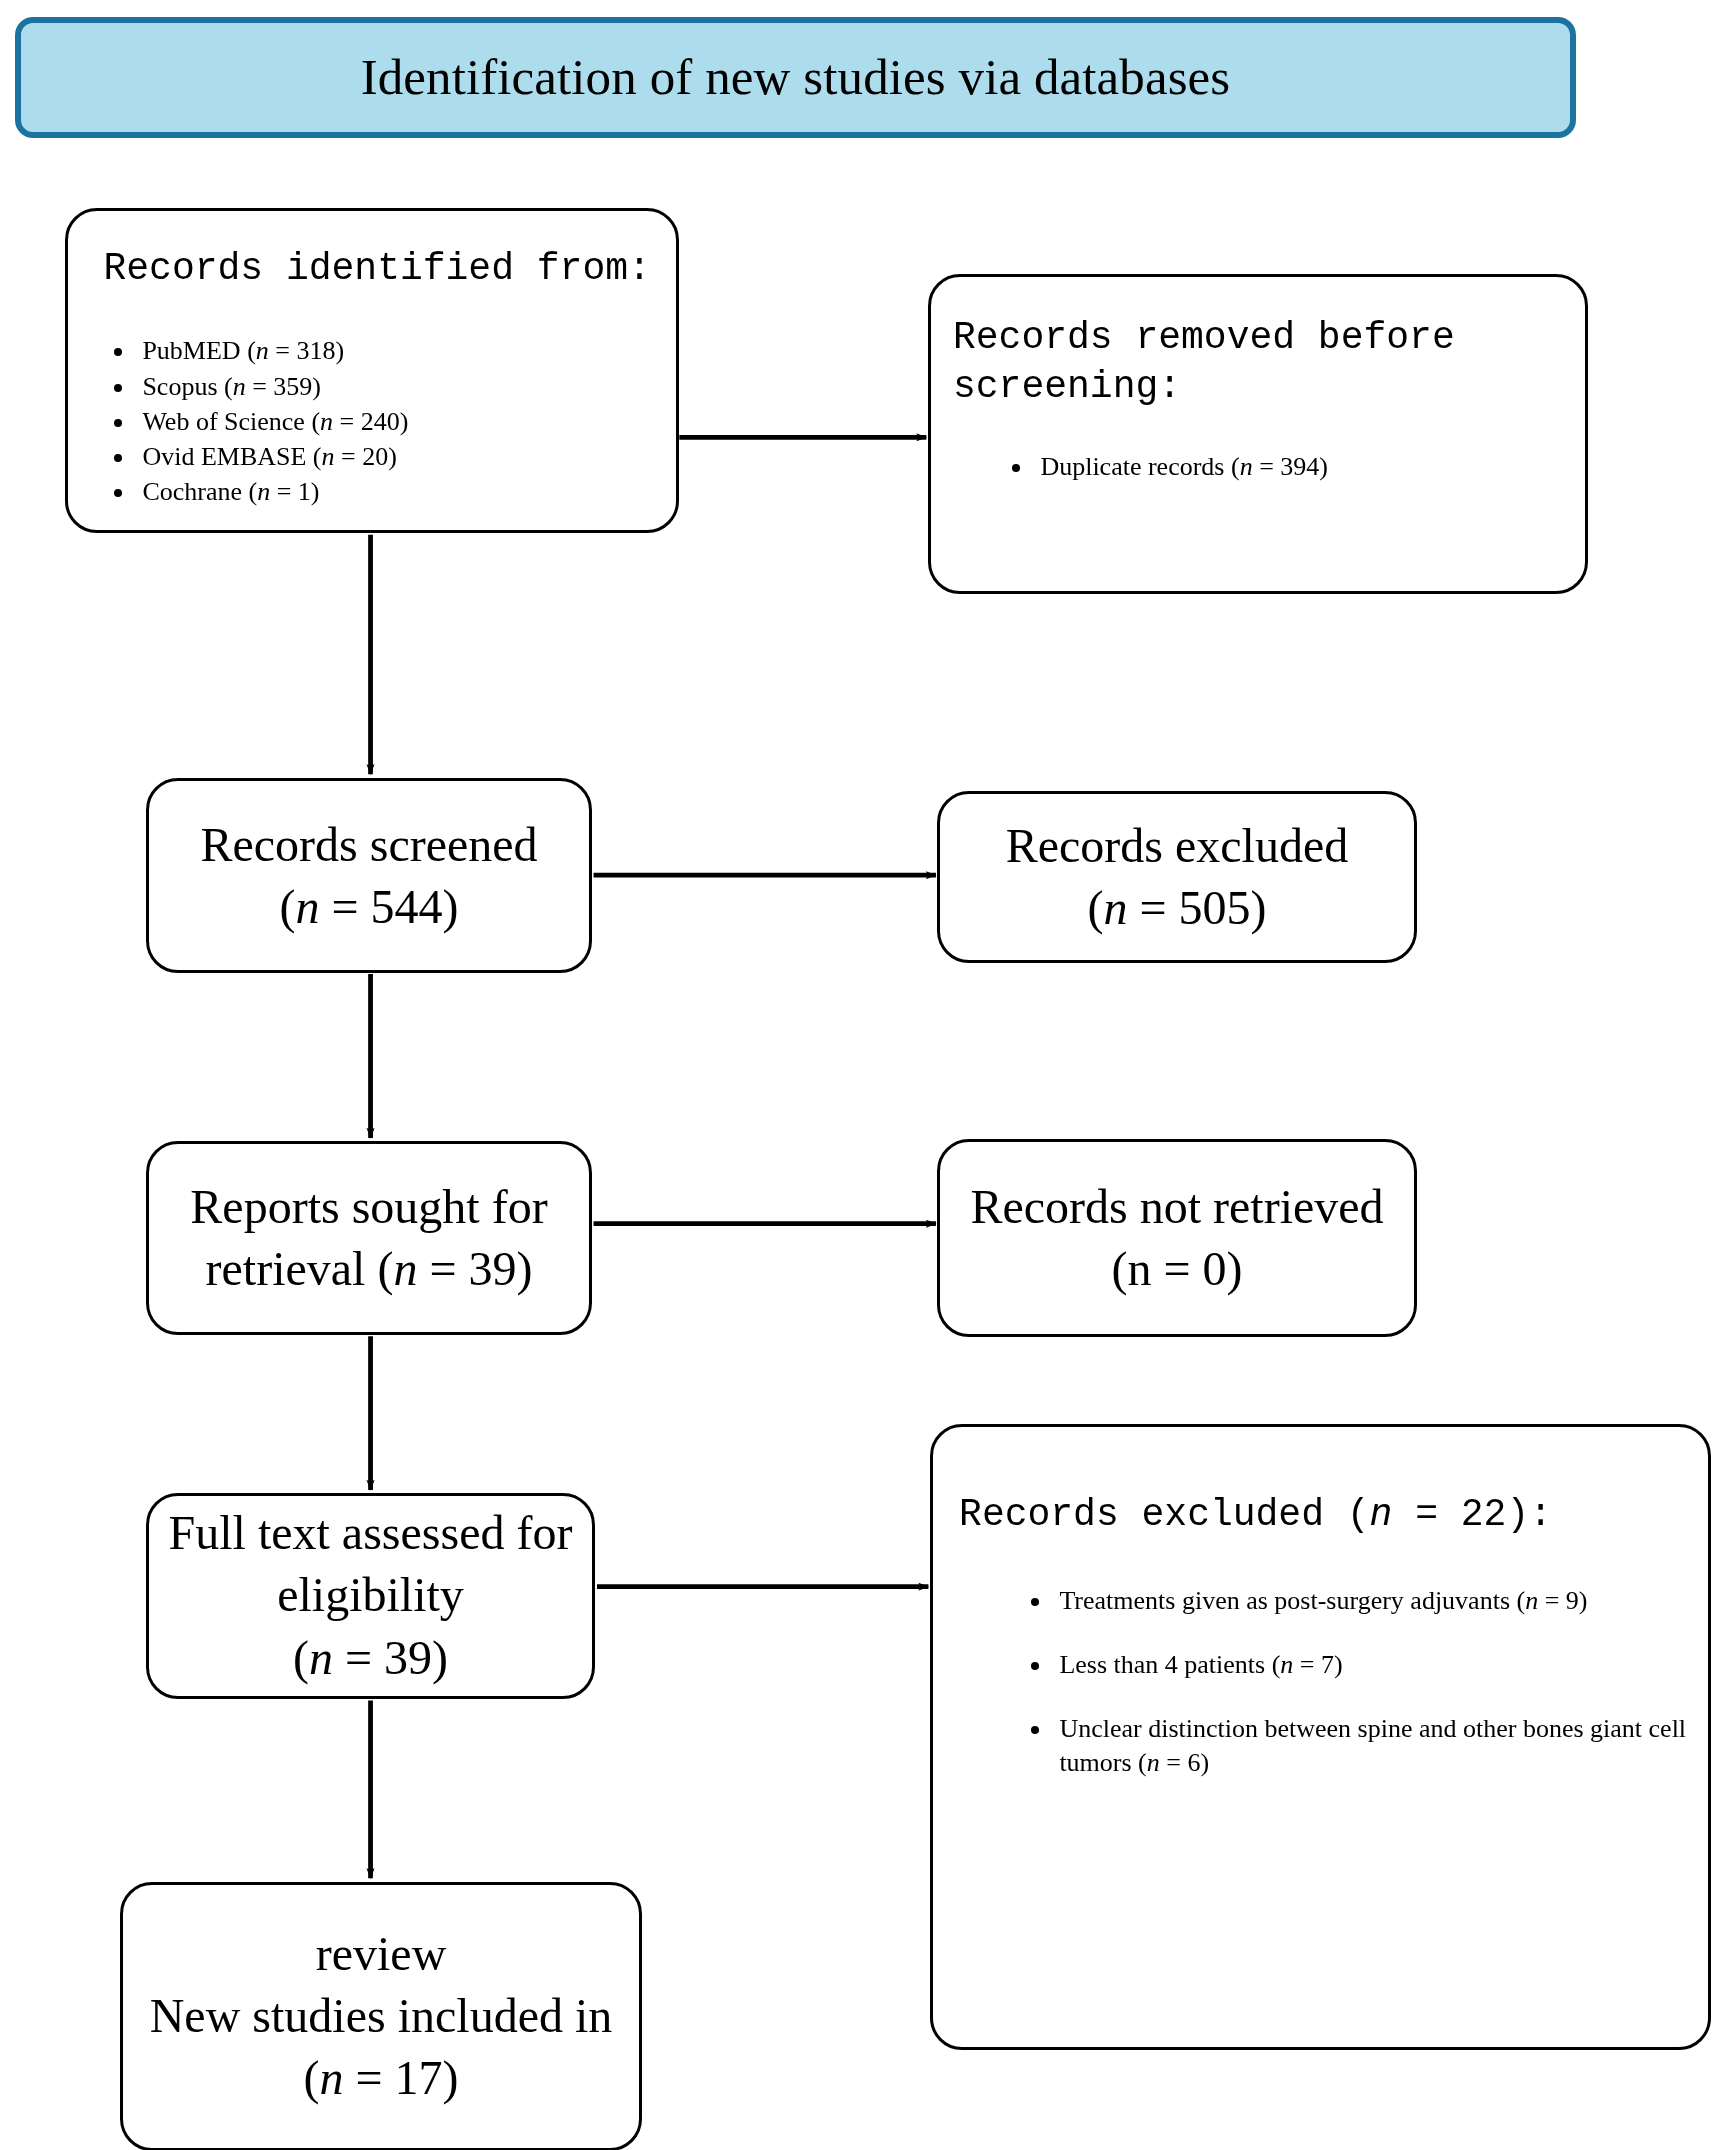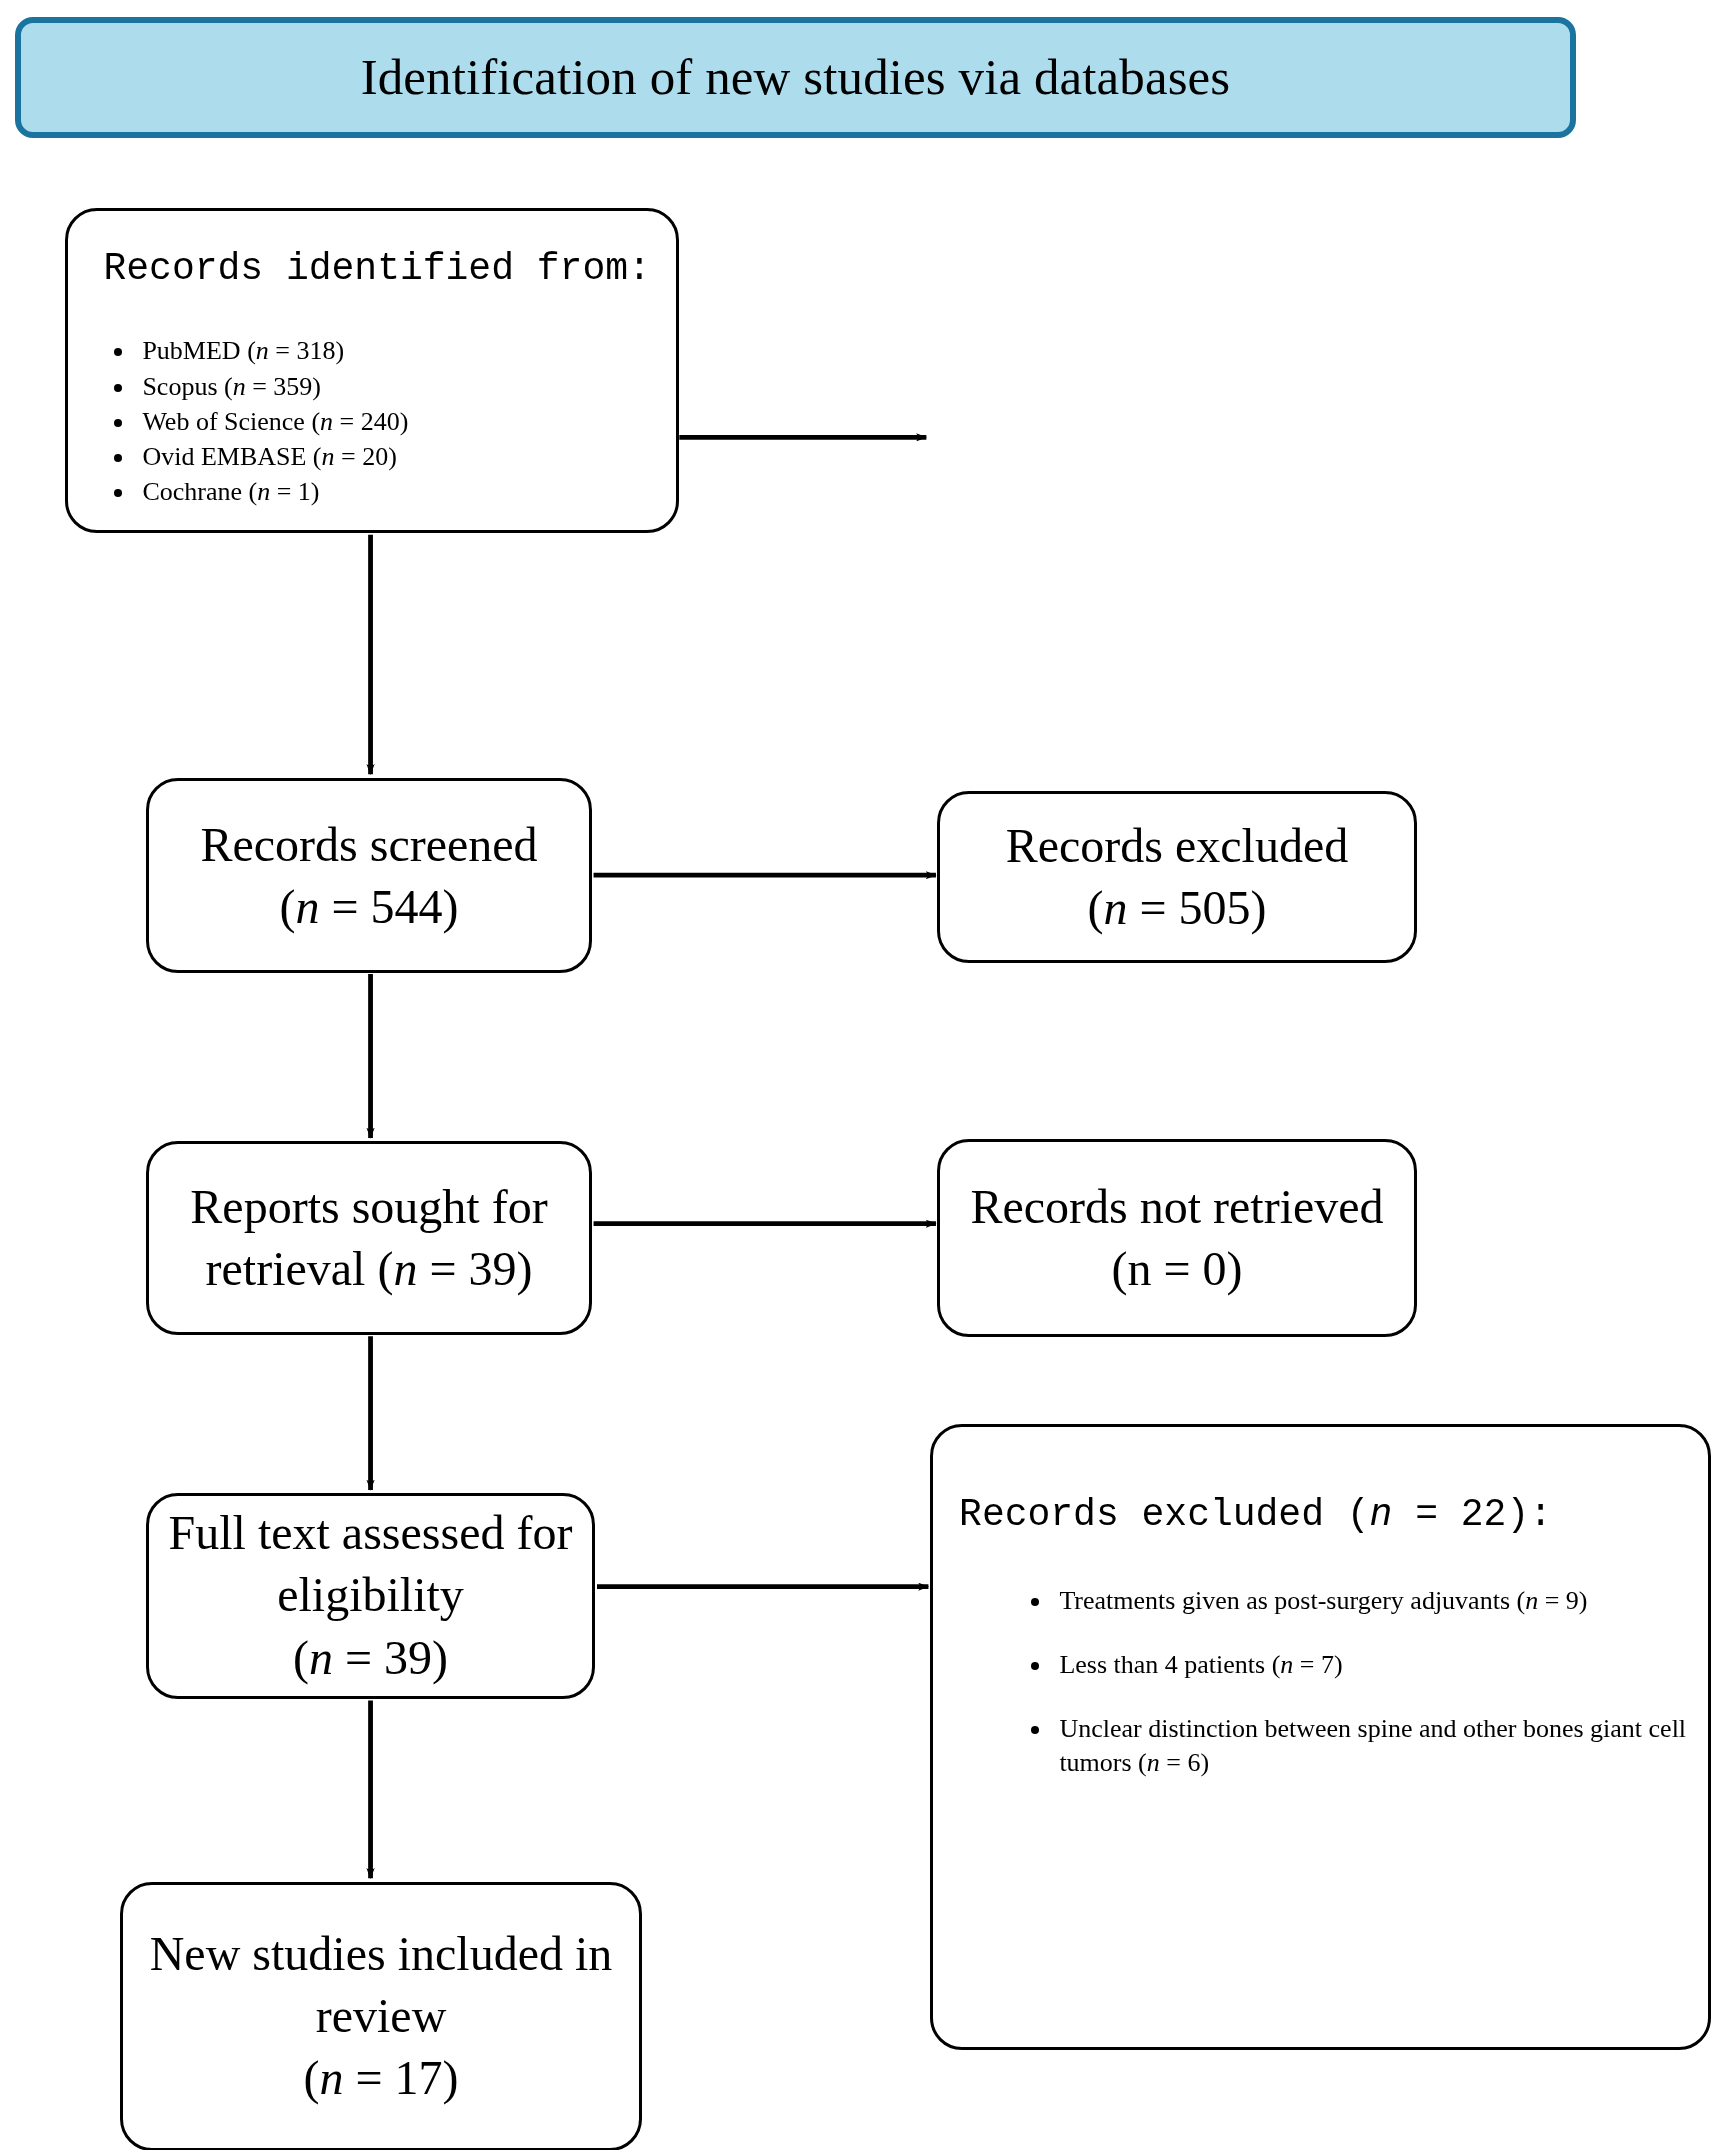--- a/index.html
+++ b/index.html
@@ -153,20 +153,28 @@
       <ul class="blist tight">
         <li><span>PubMED (</span><span class="ital">n</span><span> = 318)</span></li>
         <li><span>Scopus (</span><span class="ital">n</span><span> = 359)</span></li>
         <li><span>Web of Science (</span><span class="ital">n</span><span> = 240)</span></li>
         <li><span>Ovid EMBASE (</span><span class="ital">n</span><span> = 20)</span></li>
         <li><span>Cochrane (</span><span class="ital">n</span><span> = 1)</span></li>
       </ul>
     </div>
   </div>
 
+  <div class="box" id="box-removed">
+    <div class="box-inner">
+      <div class="lead">Records removed before screening:</div>
+      <ul class="blist tight">
+        <li><span>Duplicate records (</span><span class="ital">n</span><span> = 394)</span></li>
+      </ul>
+    </div>
+  </div>
 
   <div class="box" id="box-screened">
     <div class="box-inner centered">
       <div class="txt">Records screened</div>
       <div class="txt"><span>(</span><span class="ital">n</span><span> = 544)</span></div>
     </div>
   </div>
 
   <div class="box" id="box-excluded1">
     <div class="box-inner centered">
@@ -203,20 +211,20 @@
       <ul class="blist loose">
         <li><span>Treatments given as post-surgery adjuvants (</span><span class="ital">n</span><span> = 9)</span></li>
         <li><span>Less than 4 patients (</span><span class="ital">n</span><span> = 7)</span></li>
         <li><span>Unclear distinction between spine and other bones giant cell tumors (</span><span class="ital">n</span><span> = 6)</span></li>
       </ul>
     </div>
   </div>
 
   <div class="box" id="box-included">
     <div class="box-inner centered">
+      <div class="txt">review</div>
       <div class="txt">New studies included in</div>
-      <div class="txt">review</div>
       <div class="txt"><span>(</span><span class="ital">n</span><span> = 17)</span></div>
     </div>
   </div>
 
 </div>
 
 
 </body></html>

